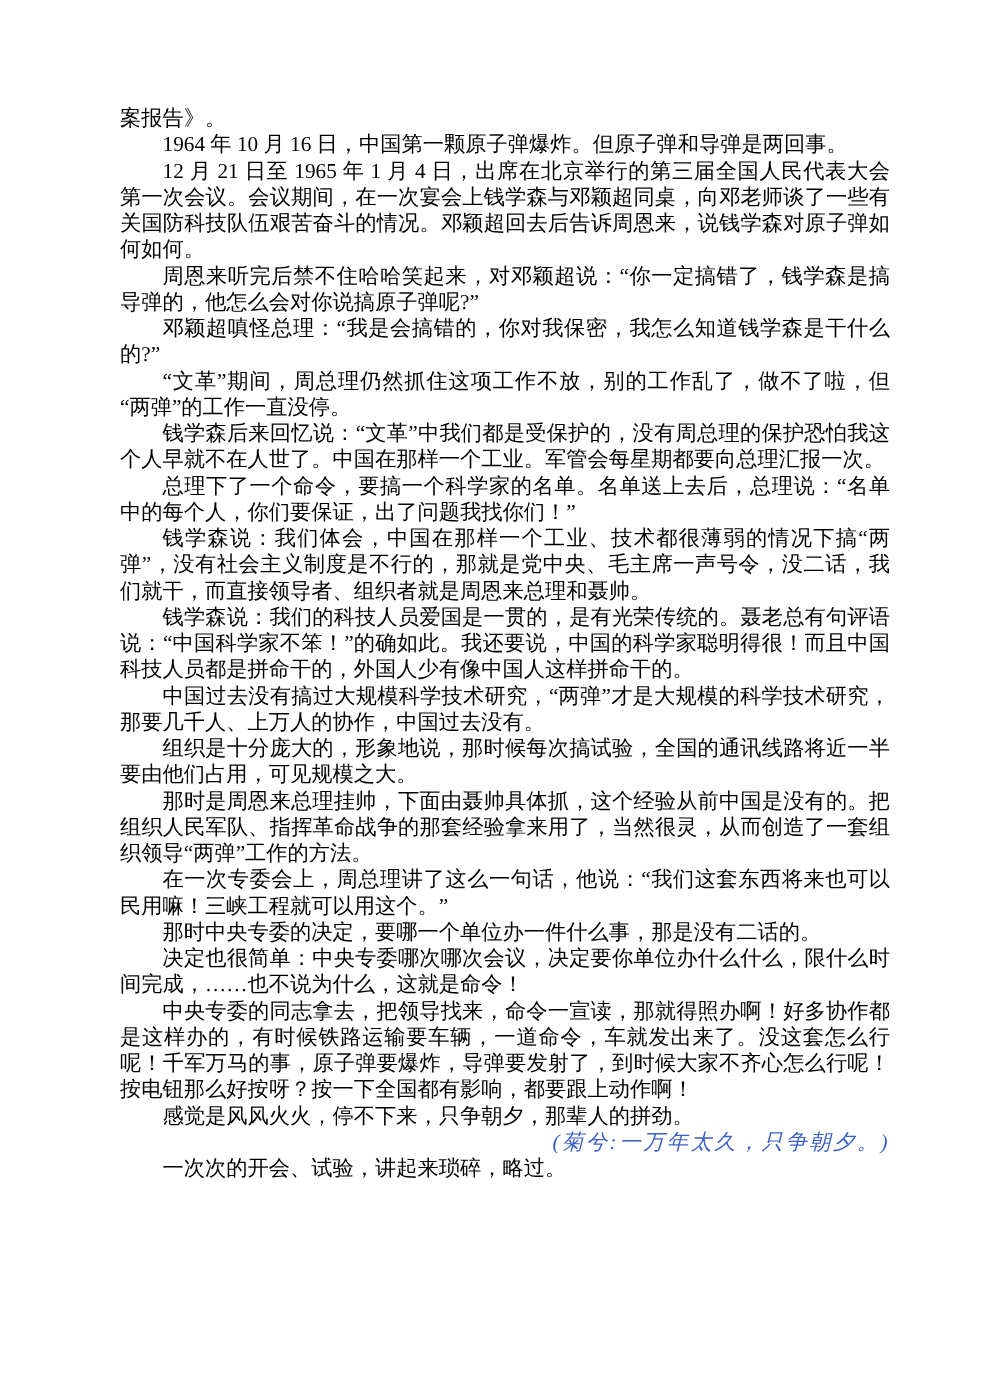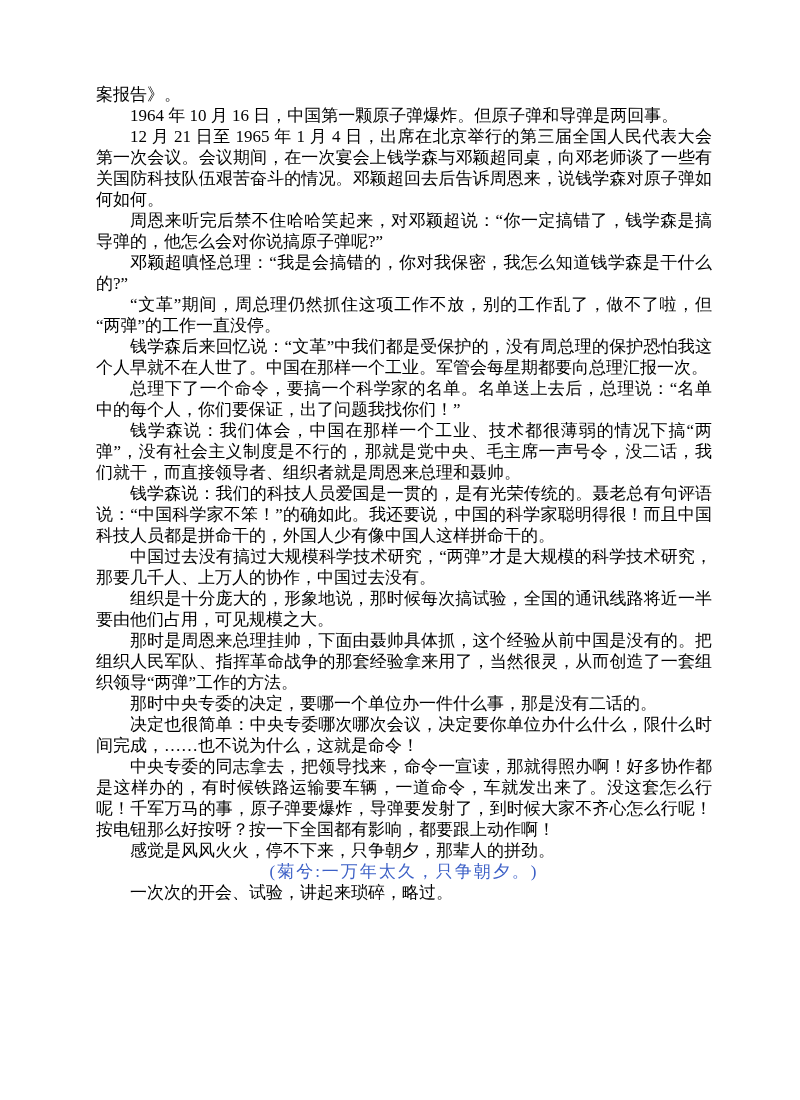--- a/index.html
+++ b/index.html
@@ -27,22 +27,23 @@
   }
   .text-block p {
     margin: 0;
     padding: 0;
   }
   .text-block p.indent {
     text-indent: 2em;
   }
   .text-block p.annotation {
     color: var(--annotation-color, #3b5fc6);
+    font-style: italic;
     letter-spacing: 2px;
-    text-align: center;
+    text-align: right;
     text-indent: 0;
   }
 </style>
 </head>
 <body style="background: rgb(255, 255, 255);">
 
 <div class="page">
   <div class="text-block" id="paragraphs-container">
       <p class="body">案报告》。</p>
       <p class="indent body">1964 年 10 月 16 日，中国第一颗原子弹爆炸。但原子弹和导弹是两回事。</p>
@@ -50,20 +51,21 @@
       <p class="indent body">周恩来听完后禁不住哈哈笑起来，对邓颖超说：“你一定搞错了，钱学森是搞导弹的，他怎么会对你说搞原子弹呢?”</p>
       <p class="indent body">邓颖超嗔怪总理：“我是会搞错的，你对我保密，我怎么知道钱学森是干什么的?”</p>
       <p class="indent body">“文革”期间，周总理仍然抓住这项工作不放，别的工作乱了，做不了啦，但“两弹”的工作一直没停。</p>
       <p class="indent body">钱学森后来回忆说：“文革”中我们都是受保护的，没有周总理的保护恐怕我这个人早就不在人世了。中国在那样一个工业。军管会每星期都要向总理汇报一次。</p>
       <p class="indent body">总理下了一个命令，要搞一个科学家的名单。名单送上去后，总理说：“名单中的每个人，你们要保证，出了问题我找你们！”</p>
       <p class="indent body">钱学森说：我们体会，中国在那样一个工业、技术都很薄弱的情况下搞“两弹”，没有社会主义制度是不行的，那就是党中央、毛主席一声号令，没二话，我们就干，而直接领导者、组织者就是周恩来总理和聂帅。</p>
       <p class="indent body">钱学森说：我们的科技人员爱国是一贯的，是有光荣传统的。聂老总有句评语说：“中国科学家不笨！”的确如此。我还要说，中国的科学家聪明得很！而且中国科技人员都是拼命干的，外国人少有像中国人这样拼命干的。</p>
       <p class="indent body">中国过去没有搞过大规模科学技术研究，“两弹”才是大规模的科学技术研究，那要几千人、上万人的协作，中国过去没有。</p>
       <p class="indent body">组织是十分庞大的，形象地说，那时候每次搞试验，全国的通讯线路将近一半要由他们占用，可见规模之大。</p>
       <p class="indent body">那时是周恩来总理挂帅，下面由聂帅具体抓，这个经验从前中国是没有的。把组织人民军队、指挥革命战争的那套经验拿来用了，当然很灵，从而创造了一套组织领导“两弹”工作的方法。</p>
+      <p class="indent body">在一次专委会上，周总理讲了这么一句话，他说：“我们这套东西将来也可以民用嘛！三峡工程就可以用这个。”</p>
       <p class="indent body">那时中央专委的决定，要哪一个单位办一件什么事，那是没有二话的。</p>
       <p class="indent body">决定也很简单：中央专委哪次哪次会议，决定要你单位办什么什么，限什么时间完成，……也不说为什么，这就是命令！</p>
       <p class="indent body">中央专委的同志拿去，把领导找来，命令一宣读，那就得照办啊！好多协作都是这样办的，有时候铁路运输要车辆，一道命令，车就发出来了。没这套怎么行呢！千军万马的事，原子弹要爆炸，导弹要发射了，到时候大家不齐心怎么行呢！按电钮那么好按呀？按一下全国都有影响，都要跟上动作啊！</p>
       <p class="indent body">感觉是风风火火，停不下来，只争朝夕，那辈人的拼劲。</p>
       <p class="annotation">(菊兮:一万年太久，只争朝夕。)</p>
       <p class="indent body">一次次的开会、试验，讲起来琐碎，略过。</p>
     </div>
 </div>
 
 </body></html>

